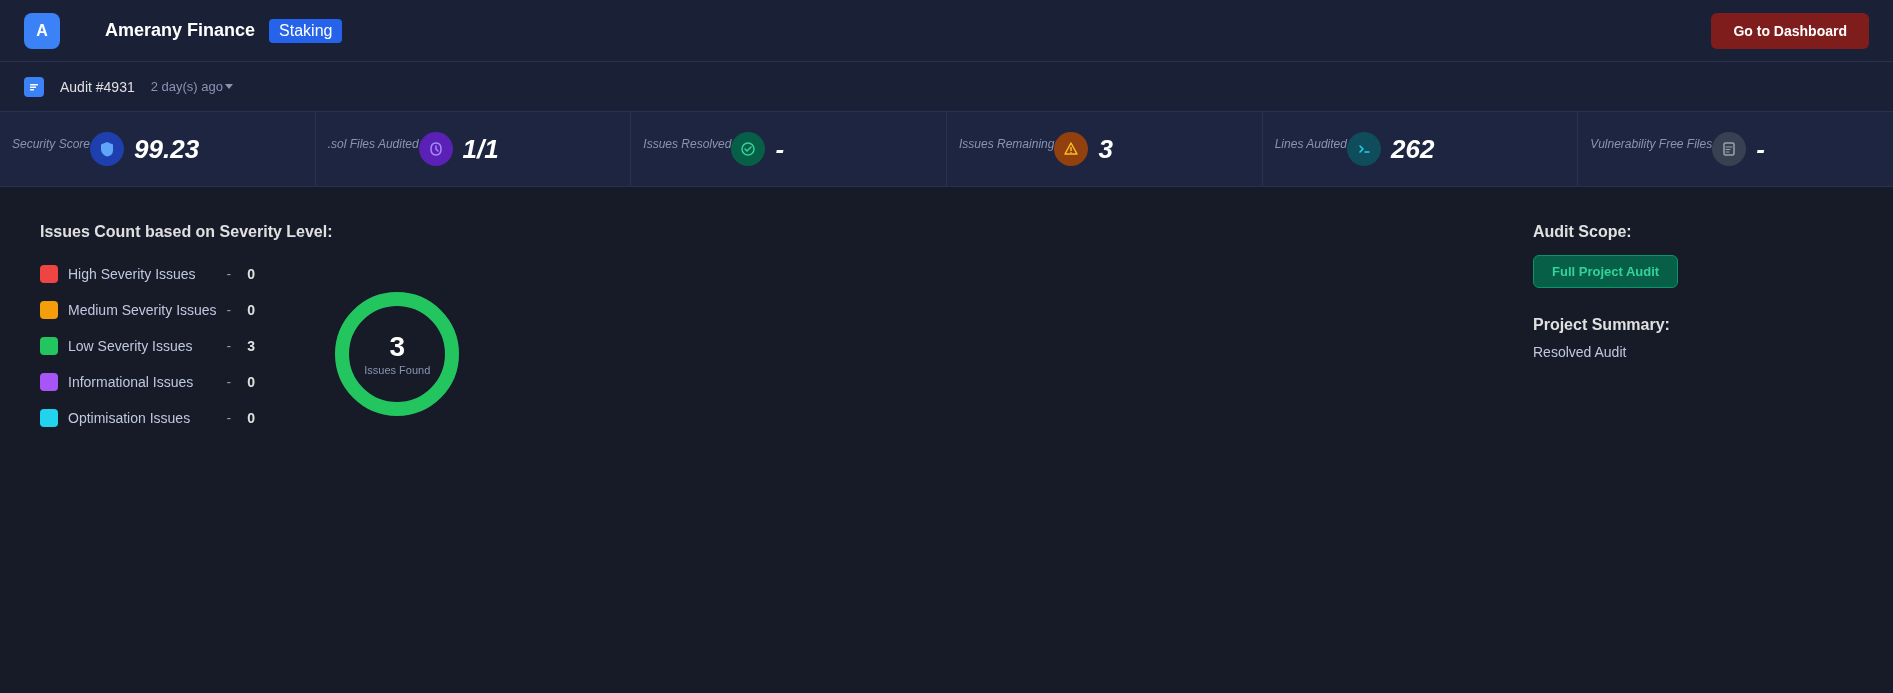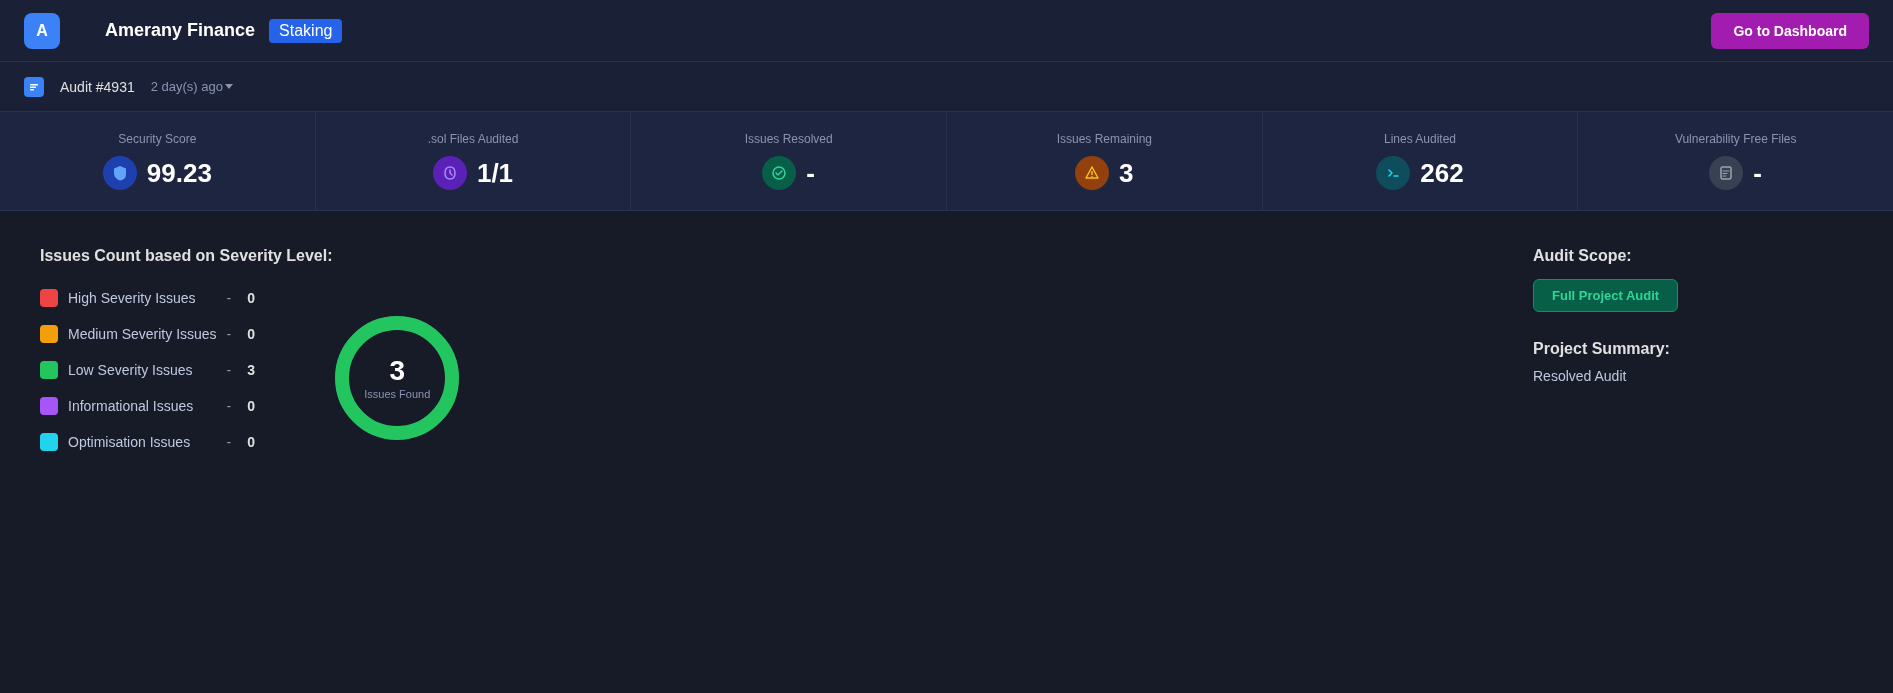--- a/index.html
+++ b/index.html
@@ -47,21 +47,21 @@
     }
     .badge-staking {
       background: #2563eb;
       color: #fff;
       font-size: 16px;
       padding: 3px 10px;
       border-radius: 4px;
       font-weight: 500;
     }
     .btn-dashboard {
-      background: #a21caf;
+      background: #7f1d1d;
       color: #fff;
       border: none;
       padding: 10px 22px;
       border-radius: 6px;
       font-size: 14px;
       font-weight: 600;
       cursor: pointer;
     }
 
     
@@ -106,24 +106,25 @@
 
     
     .stats-bar {
       display: flex;
       background: #1d2540;
       border-bottom: 1px solid #2a3050;
     }
     .stat-item {
       flex: 1;
       display: flex;
-      flex-direction: column;
+      flex-direction: row;
       align-items: center;
       padding: 20px 12px;
       border-right: 1px solid #2a3050;
+      font-style: italic;
     }
     .stat-item:last-child { border-right: none; }
     .stat-label {
       font-size: 12px;
       color: #8a94b2;
       margin-bottom: 10px;
       text-align: center;
     }
     .stat-value-row {
       display: flex;

